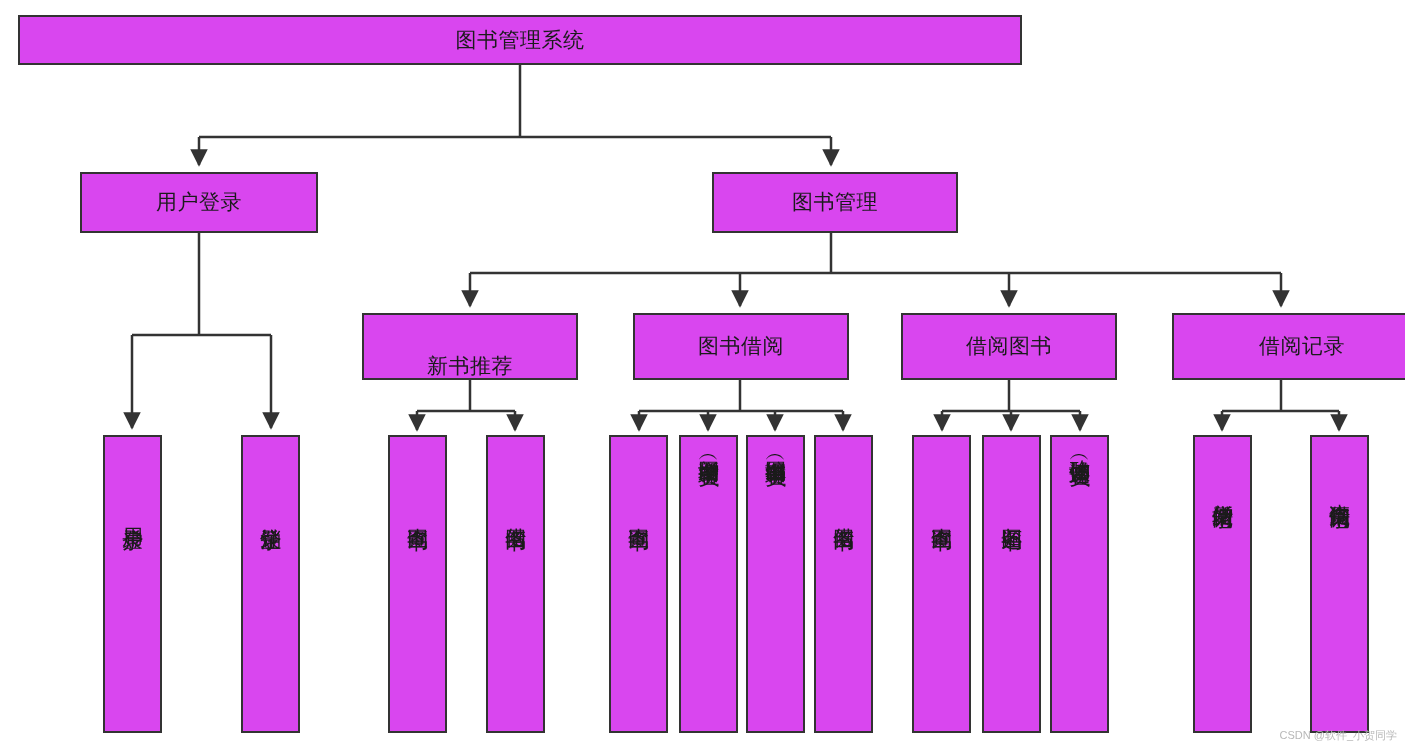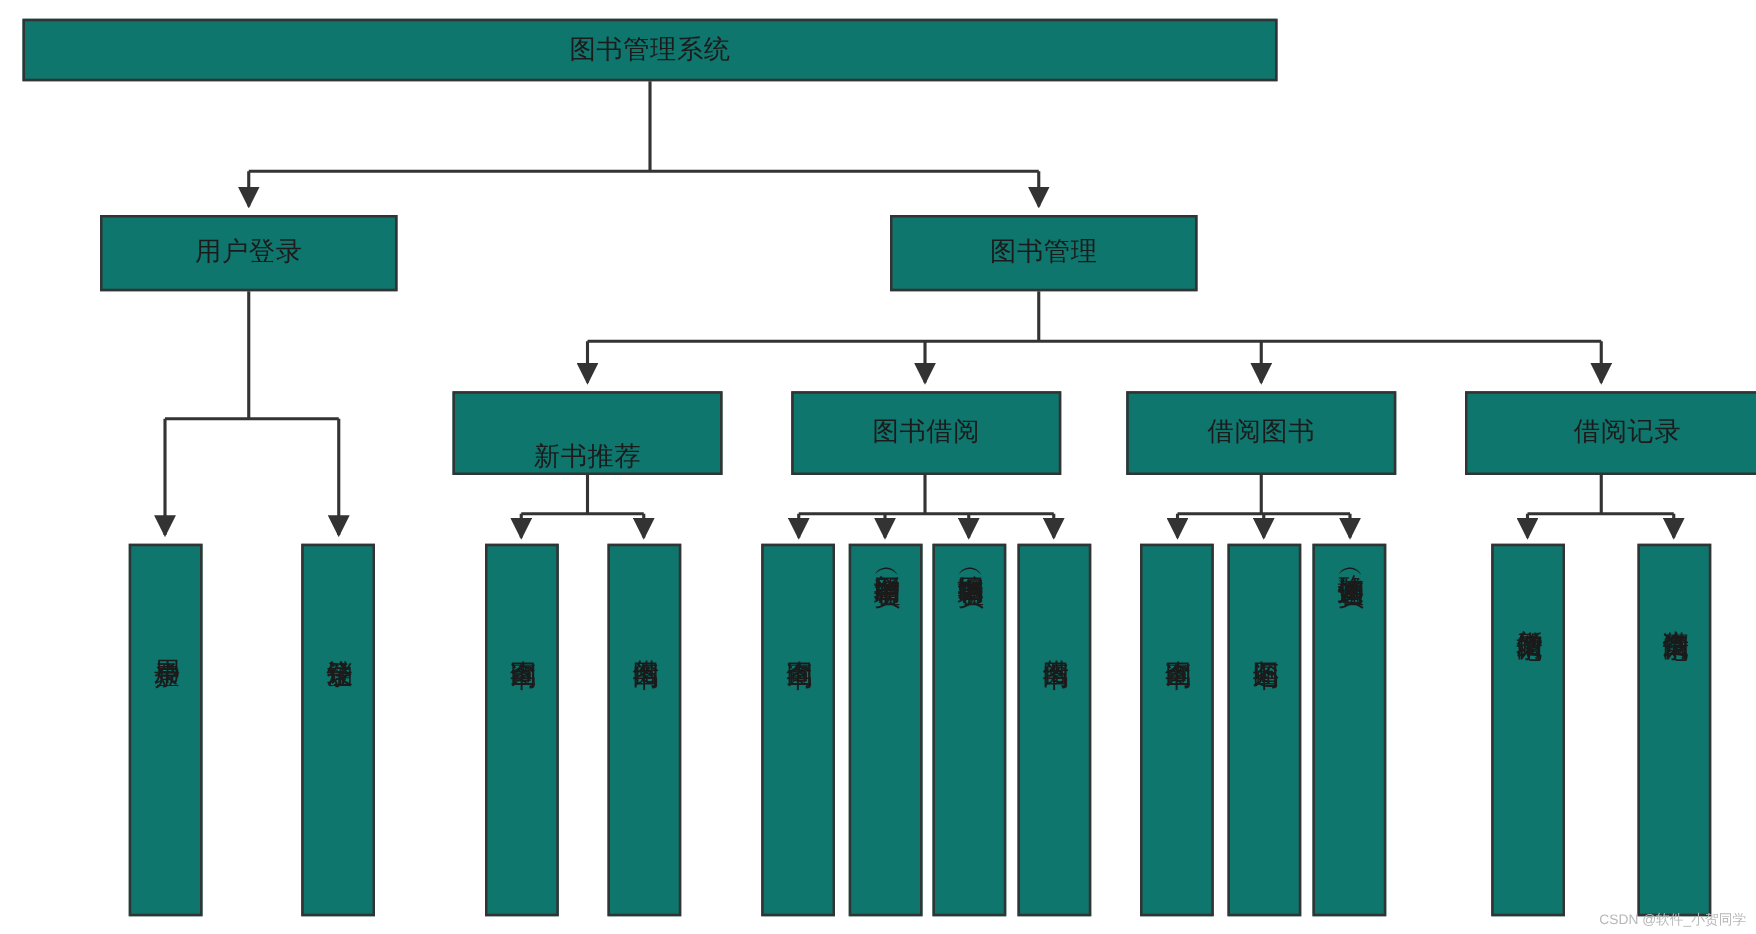--- a/index.html
+++ b/index.html
@@ -21,21 +21,21 @@
     position: absolute;
     left: 0;
     top: 0;
     width: 1405px;
     height: 747px;
     pointer-events: none;
   }
   .node {
     position: absolute;
     box-sizing: border-box;
-    background: #0f766e;
+    background: #d946ef;
     border: 2px solid #333333;
     display: flex;
     align-items: center;
     justify-content: center;
     color: #1b1b1b;
   }
   .node-label {
     display: block;
     text-align: center;
     line-height: 1.15;

